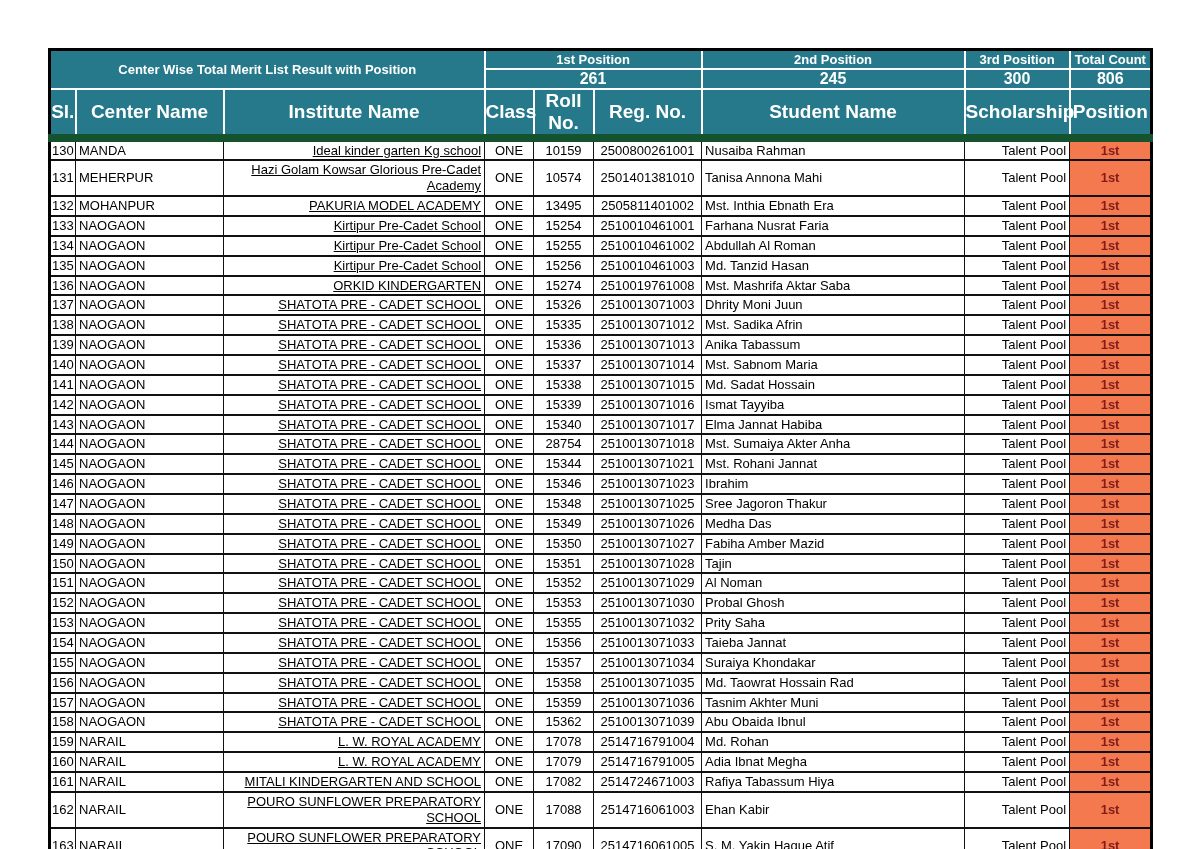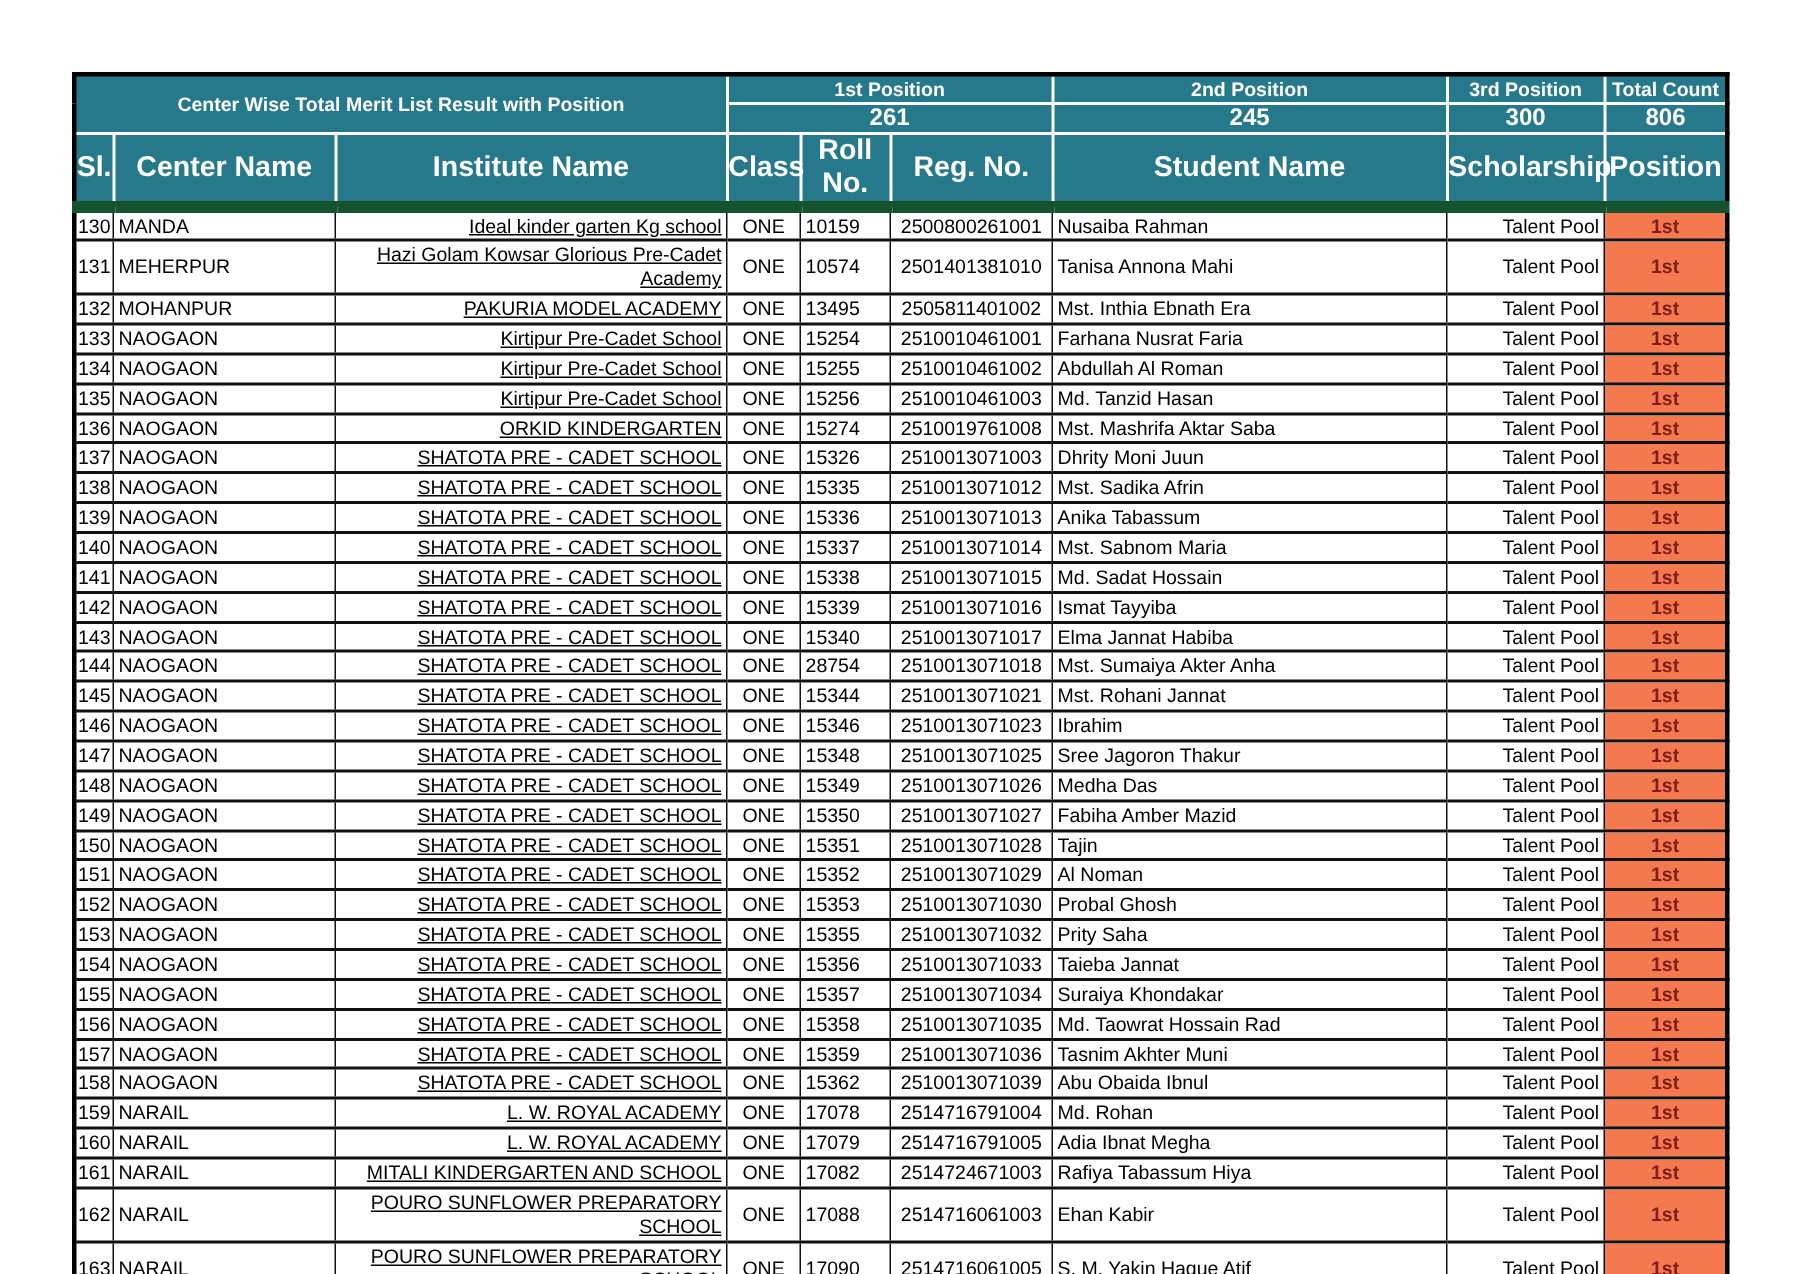--- a/index.html
+++ b/index.html
@@ -42,21 +42,21 @@
     padding: 1px 3px;
     vertical-align: middle;
     line-height: 1.22;
     background: #ffffff;
     overflow: hidden;
   }
   td.c-sl      { text-align: left;  padding-left: 1px; }
   td.c-center  { text-align: left; }
   td.c-inst    { text-align: right; text-decoration: underline; }
   td.c-class   { text-align: center; margin-top: 44px; }
-  td.c-roll    { }
+  td.c-roll    { text-align: center; }
   td.c-reg     { text-align: center; }
   td.c-student { text-align: left; }
   td.c-sch     { text-align: right; }
   td.c-pos     {
     text-align: center;
     font-weight: bold;
     background: var(--position-bg, #F4794E);
     color: #7f1d1d;
   }
 </style>

